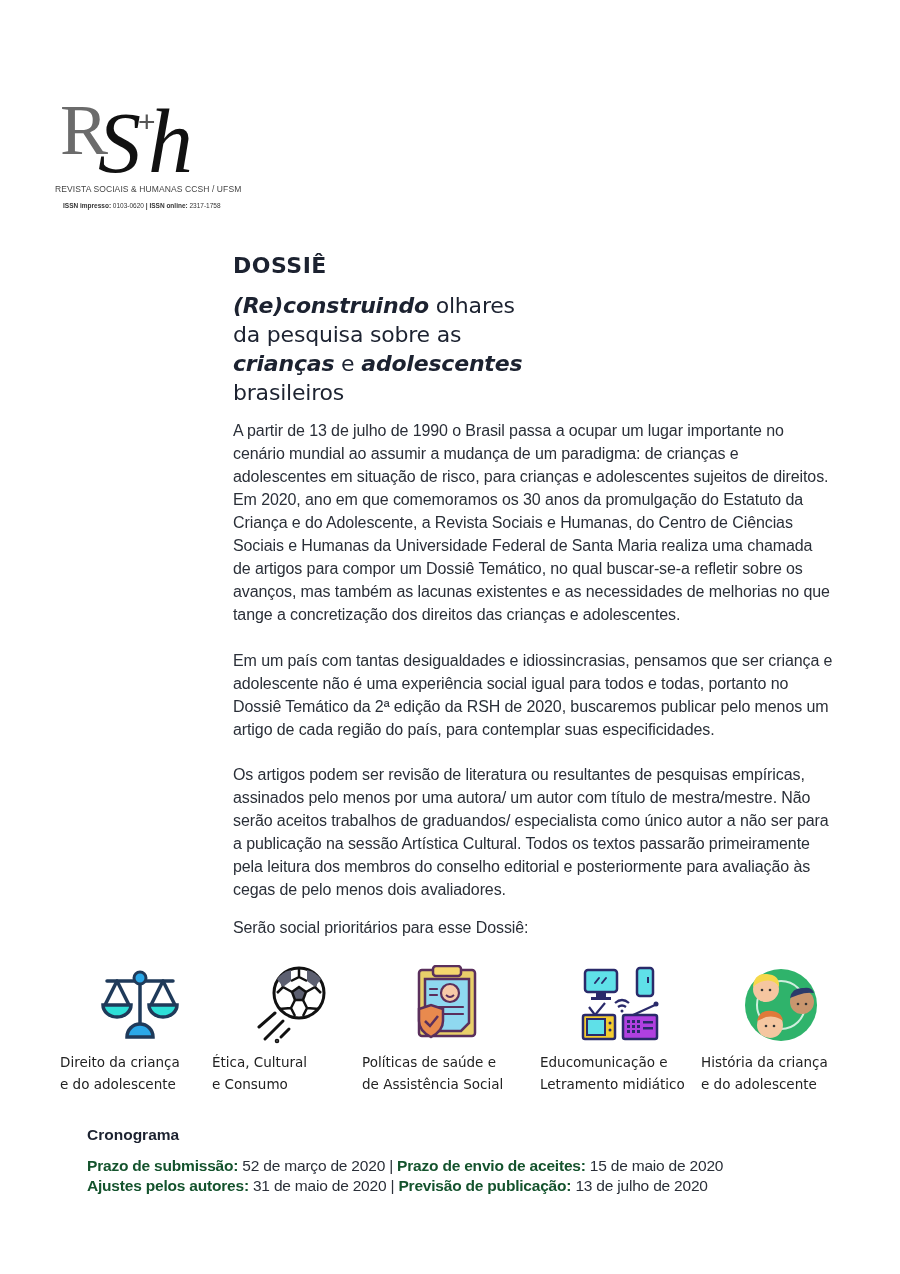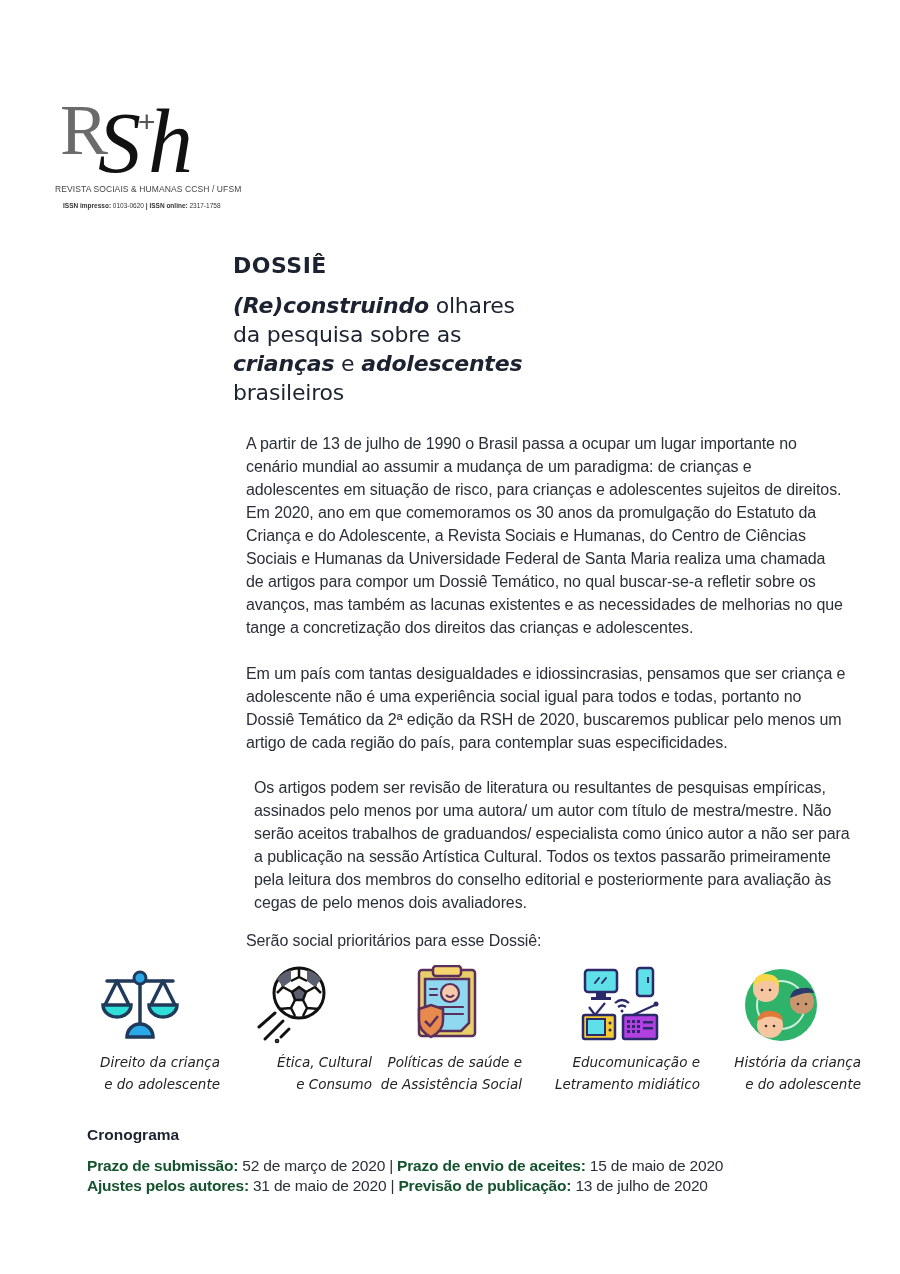--- a/index.html
+++ b/index.html
@@ -6,27 +6,27 @@
   body { width: 900px; height: 1274px; position: relative; overflow: hidden; font-family: "Liberation Sans", sans-serif; color: #1f2430; }
   .logo { position: absolute; left: 55px; top: 92px; width: 200px; height: 125px; }
   .logo .mark { position: absolute; left: 5px; top: 0; width: 150px; height: 90px; }
   .logo .sub { position: absolute; left: 0; top: 92px; font-size: 8.5px; color: #444; letter-spacing: 0.1px; white-space: nowrap; }
   .logo .sub b { font-weight: normal; text-align: right; }
   .logo .issn { position: absolute; left: 8px; top: 110px; font-size: 6.5px; color: #333; white-space: nowrap; }
   .content { position: absolute; left: 233px; top: 236px; width: 600px; }
   .kicker { font-family: "DejaVu Sans", sans-serif; font-weight: bold; font-size: 22px; color: #1c2230; letter-spacing: 0.5px; margin: 15px 0 10px 0; line-height: 30px; }
   .title { font-family: "DejaVu Sans", sans-serif; font-size: 22px; line-height: 29px; color: #1c2230; margin: 0; font-weight: normal; letter-spacing: -0.2px; }
   .title b { font-weight: bold; font-style: italic; }
-  .para { font-size: 16px; line-height: 23px; color: #2a2f38; margin: 13px; letter-spacing: -0.1px; }
+  .para { font-size: 16px; line-height: 23px; color: #2a2f38; margin: 0; letter-spacing: -0.1px; }
   .p1 { position: absolute; top: 183px; left: 0; width: 600px; }
   .p2 { position: absolute; top: 413px; left: 0; width: 600px; }
-  .p3 { position: absolute; top: 527px; left: 8px; width: 600px; }
+  .p3 { position: absolute; top: 527px; left: 0; width: 600px; }
   .p4 { position: absolute; top: 680px; left: 0; width: 600px; }
   .axes { position: absolute; left: 60px; top: 965px; width: 800px; height: 135px; }
-  .axis { position: absolute; top: 0; width: 160px; text-align: right; font-style: italic; }
+  .axis { position: absolute; top: 0; width: 160px; text-align: left; }
   .axis .ic { width: 90px; height: 80px; margin: 0 auto; display: block; }
   .axis .lbl { font-family: "DejaVu Sans", sans-serif; font-size: 13.5px; line-height: 22px; color: #222; margin-top: 6px; }
   .crono { position: absolute; left: 87px; top: 1126px; width: 700px; }
   .crono h3 { font-size: 15.5px; font-weight: bold; margin: 0 0 12px 0; color: #1c2230; }
   .crono .row { font-size: 15.5px; line-height: 20px; color: #2a2f38; letter-spacing: -0.2px; }
   .crono .row b { font-weight: bold; color: #14532d; }
 </style>
 </head>
 <body>
 

